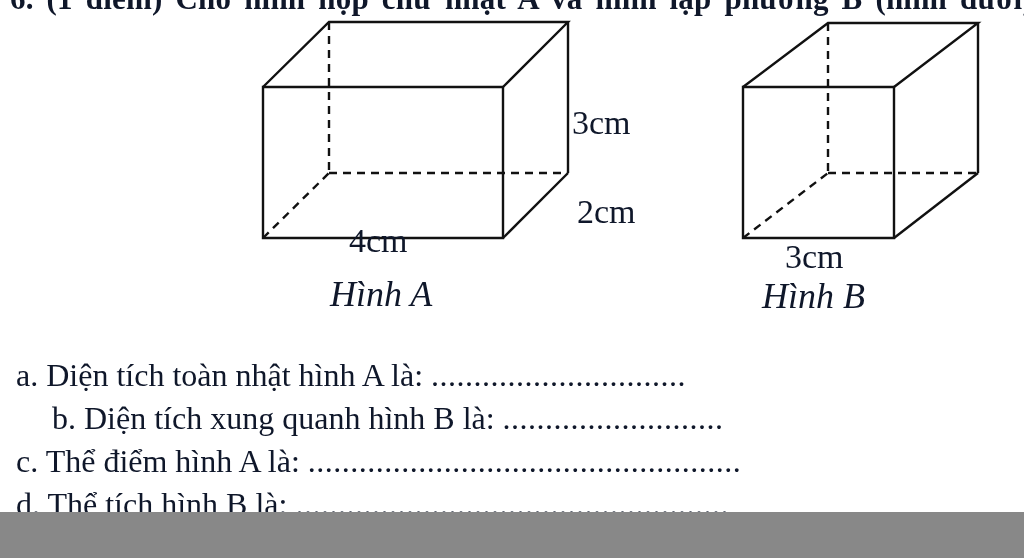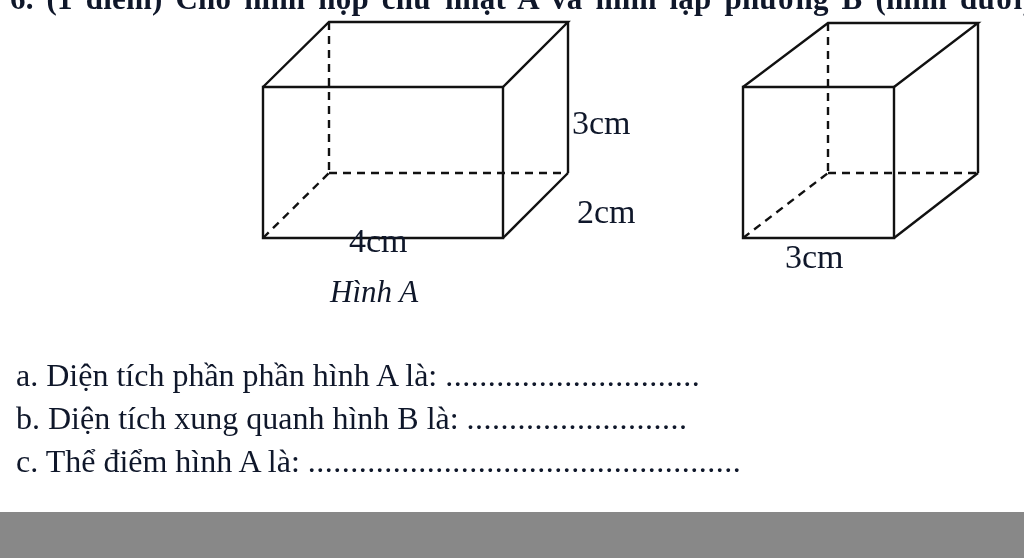--- a/index.html
+++ b/index.html
@@ -29,34 +29,34 @@
     left: 0;
   }
   .dim-label {
     position: absolute;
     font-size: 34px;
     white-space: nowrap;
     line-height: 1;
   }
   .fig-caption {
     position: absolute;
-    font-size: 31px;
+    font-size: 36px;
     font-style: italic;
     white-space: nowrap;
     line-height: 1;
   }
   .question-line {
     position: absolute;
     left: 16px;
     font-size: 32px;
     white-space: nowrap;
     line-height: 1.2;
   }
   .q-a { top: 356px; }
-  .q-b { top: 399px; }
+  .q-b { top: 399px; margin-left: 36px; }
   .q-c { top: 442px; }
   .q-d { top: 485px; }
   .dots { letter-spacing: 0.5px; }
 </style>
 </head>
 <body>
 
 <div id="page">
 
   <div class="header-line">6. (1 điểm) Cho hình hộp chữ nhật A và hình lập phương B (hình dưới)</div>
@@ -87,24 +87,28 @@
       </g>
     </g>
   </svg>
 
   <div class="dim-label" style="left:572px; top:106px;">3cm</div>
   <div class="dim-label" style="left:577px; top:195px;">2cm</div>
   <div class="dim-label" style="left:349px; top:224px;">4cm</div>
   <div class="fig-caption" style="left:330px; top:276px;">Hình A</div>
 
   <div class="dim-label" style="left:785px; top:240px;">3cm</div>
+  <div class="fig-caption" style="left:762px; top:278px;">Hình B</div>
 
   <div class="question-line q-a">
-    <span>a. Diện tích phần phần hình A là: </span><span class="dots">..............................</span>
+    <span>a. Diện tích toàn nhật hình A là: </span><span class="dots">..............................</span>
   </div>
   <div class="question-line q-b">
     <span>b. Diện tích xung quanh hình B là: </span><span class="dots">..........................</span>
   </div>
   <div class="question-line q-c">
     <span>c. Thể điểm hình A là: </span><span class="dots">...................................................</span>
   </div>
+  <div class="question-line q-d">
+    <span>d. Thể tích hình B là: </span><span class="dots">...................................................</span>
+  </div>
 
 </div>
 
 </body></html>

